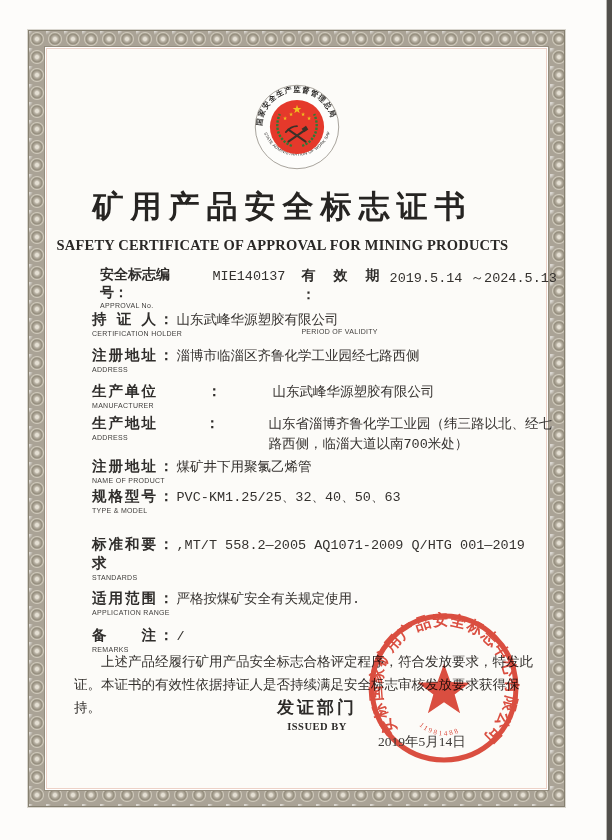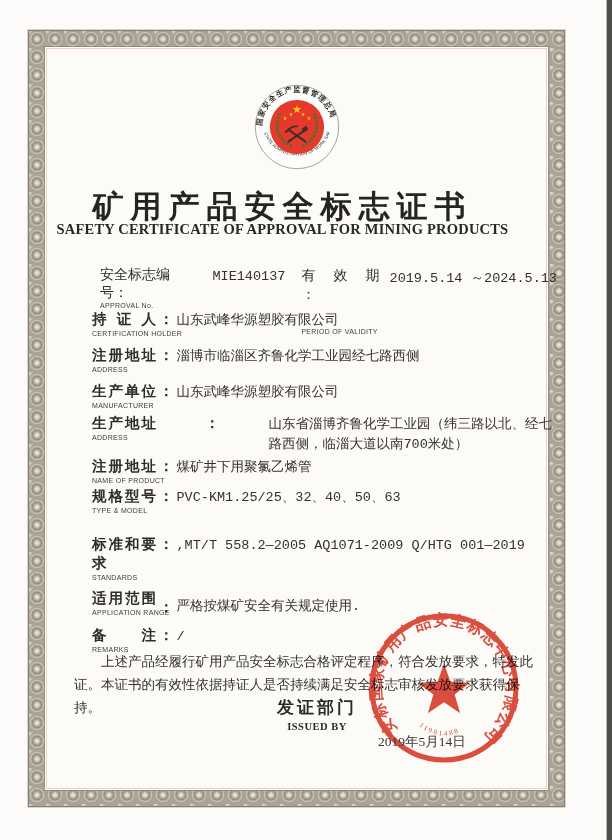--- a/index.html
+++ b/index.html
@@ -19,48 +19,48 @@
     background-size:18px 18px,18px 18px;
     box-shadow:inset 0 0 0 1px #868070, 0 0 0 1px #d9d6cf;}
   .frame-inner{position:absolute;inset:18px;background:#fcfbf8;
     box-shadow:0 0 0 1px #ffffff, 0 0 0 2px #948d7e, inset 0 0 0 1px rgba(214,150,128,.4);}
   .content{position:absolute;inset:0;z-index:3;}
   
   .emblem{position:absolute;left:254px;top:84px;width:86px;height:86px;}
   
   .title{position:absolute;top:186px;left:0;right:47px;text-align:center;font-size:31px;font-weight:bold;
          letter-spacing:7px;color:#262422;}
-  .subtitle{position:absolute;top:221px;left:0;right:47px;text-align:center;font-size:14.5px;font-weight:bold;
+  .subtitle{position:absolute;top:237px;left:0;right:47px;text-align:center;font-size:14.5px;font-weight:bold;
          letter-spacing:.2px;color:#2a2826;}
   
-  .lbl-cn{font-size:14px;font-weight:normal;color:#2e2c2a;}
+  .lbl-cn{font-size:14px;font-weight:bold;color:#2e2c2a;}
   .lbl-en{font-size:7px;letter-spacing:.3px;color:#3e3c3a;font-family:"Liberation Sans","DejaVu Sans",sans-serif;white-space:nowrap;}
   .val{font-family:"Liberation Mono","DejaVu Sans Mono",monospace;font-size:13.5px;color:#34312e;text-align:right;}
   
   .approval-row{position:absolute;top:266px;left:100px;right:55px;display:flex;align-items:flex-start;}
   .approval-row .labelblock{display:flex;flex-direction:column;}
   .ap-no-label{width:96px;}
   .ap-no-value{width:118px;padding-top:3px;margin-left:6px;}
   .ap-va-label{width:104px;margin-left:16px;gap:24px;}
   .ap-va-label .lbl-cn{text-align:justify;text-align-last:justify;width:78px;display:inline-block;}
   .ap-va-value{padding-top:3px;margin-left:1px;white-space:nowrap;}
   
   .fields{position:absolute;top:310px;left:92px;right:48px;}
   .field-row{display:flex;align-items:flex-start;margin-bottom:8px;}
   .f-label{width:64px;flex:0 0 64px;display:flex;flex-direction:column;}
   .f-label-cn{font-size:14.5px;font-weight:bold;line-height:19px;text-align:justify;text-align-last:justify;}
   .f-label-en{font-size:7px;letter-spacing:.3px;color:#3e3c3a;font-family:"Liberation Sans","DejaVu Sans",sans-serif;white-space:nowrap;line-height:9px;}
   .f-colon{font-size:14.5px;font-weight:bold;margin:0 3px 0 3px;line-height:19px;}
   .f-value{font-family:"Liberation Mono","DejaVu Sans Mono",monospace;font-size:13.5px;line-height:20px;max-width:352px;padding-top:1px;color:#34312e;}
-  .field-row:nth-child(3){margin-bottom:4px;}
+  .field-row:nth-child(3){margin-bottom:4px;gap:48px;}
   .field-row:nth-child(4){margin-bottom:2px;gap:46px;}
   .field-row:nth-child(5){margin-bottom:2px;}
   .field-row:nth-child(6){margin-bottom:20px;}
   .field-row:nth-child(7){margin-bottom:7px;}
-  .field-row:nth-child(8){margin-bottom:9px;align-items:flex-end;}
+  .field-row:nth-child(8){margin-bottom:9px;}
   
   .statement{position:absolute;top:650px;left:74px;width:470px;font-size:13.5px;line-height:23px;
              text-indent:2em;color:#33302d;}
   
   .issuer{position:absolute;top:696px;left:232px;width:170px;text-align:center;}
   .issuer-cn{font-size:17px;font-weight:bold;letter-spacing:3px;color:#2c2a28;}
   .issuer-en{font-size:10.5px;font-weight:bold;letter-spacing:.5px;margin-top:2px;color:#2c2a28;}
   .issue-date{position:absolute;top:733px;left:378px;font-size:13.5px;color:#3a3734;z-index:5;}
   
   .stamp{position:absolute;left:368px;top:612px;width:152px;height:152px;z-index:4;opacity:.9;mix-blend-mode:multiply;}

